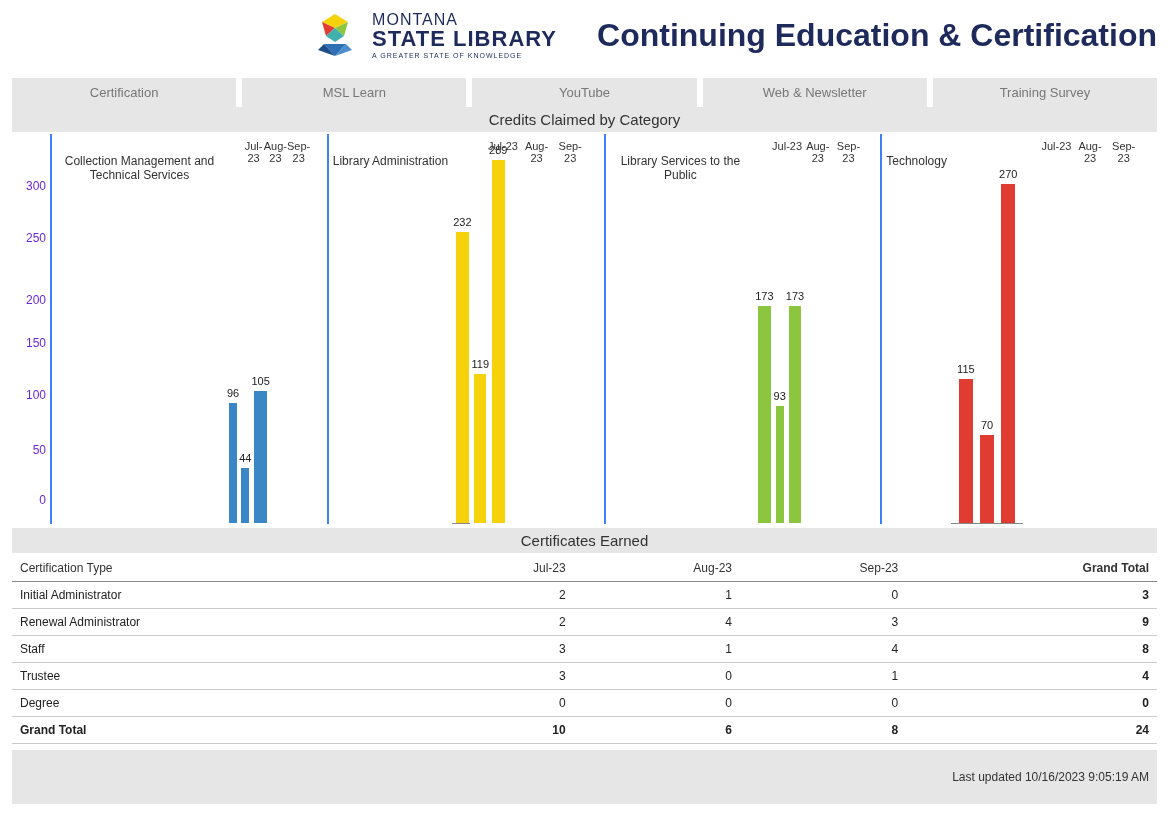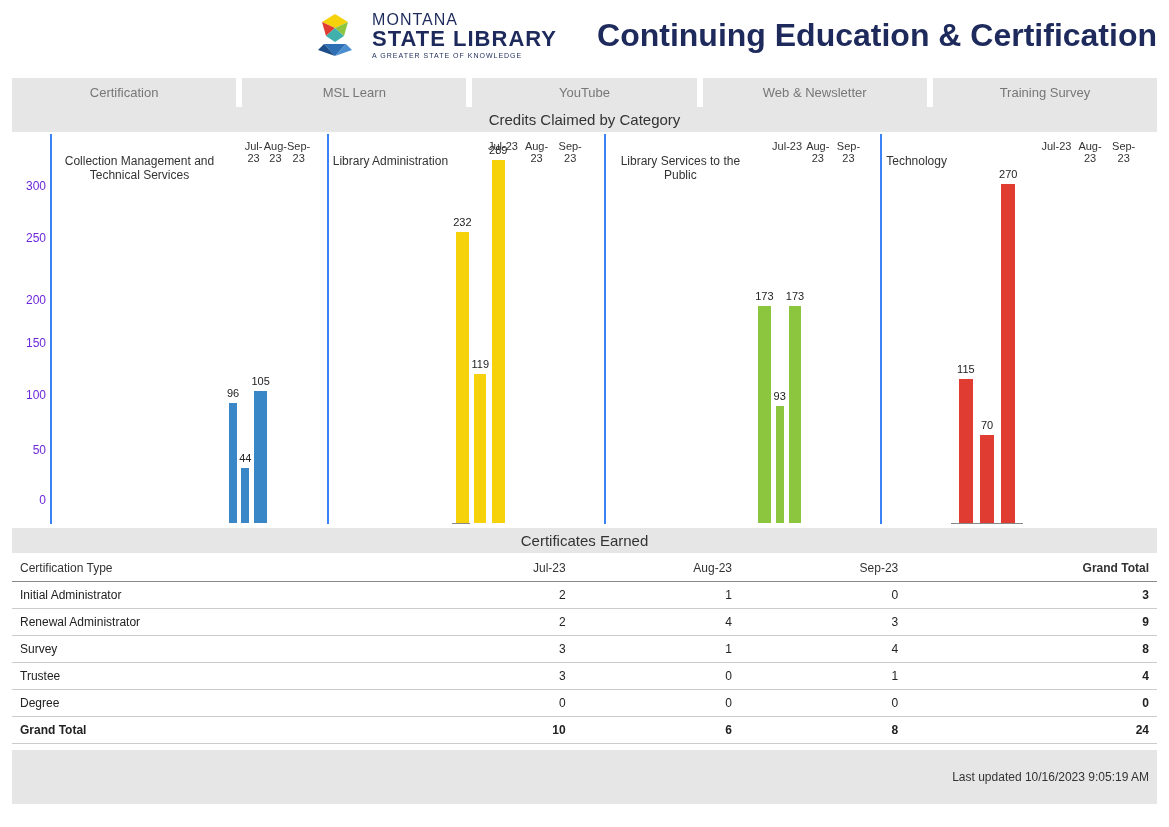--- a/index.html
+++ b/index.html
@@ -205,21 +205,21 @@
           <td class="total">3</td>
         </tr>
         <tr>
           <td>Renewal Administrator</td>
           <td>2</td>
           <td>4</td>
           <td>3</td>
           <td class="total">9</td>
         </tr>
         <tr>
-          <td>Survey</td>
+          <td>Staff</td>
           <td>3</td>
           <td>1</td>
           <td>4</td>
           <td class="total">8</td>
         </tr>
         <tr>
           <td>Trustee</td>
           <td>3</td>
           <td>0</td>
           <td>1</td>

